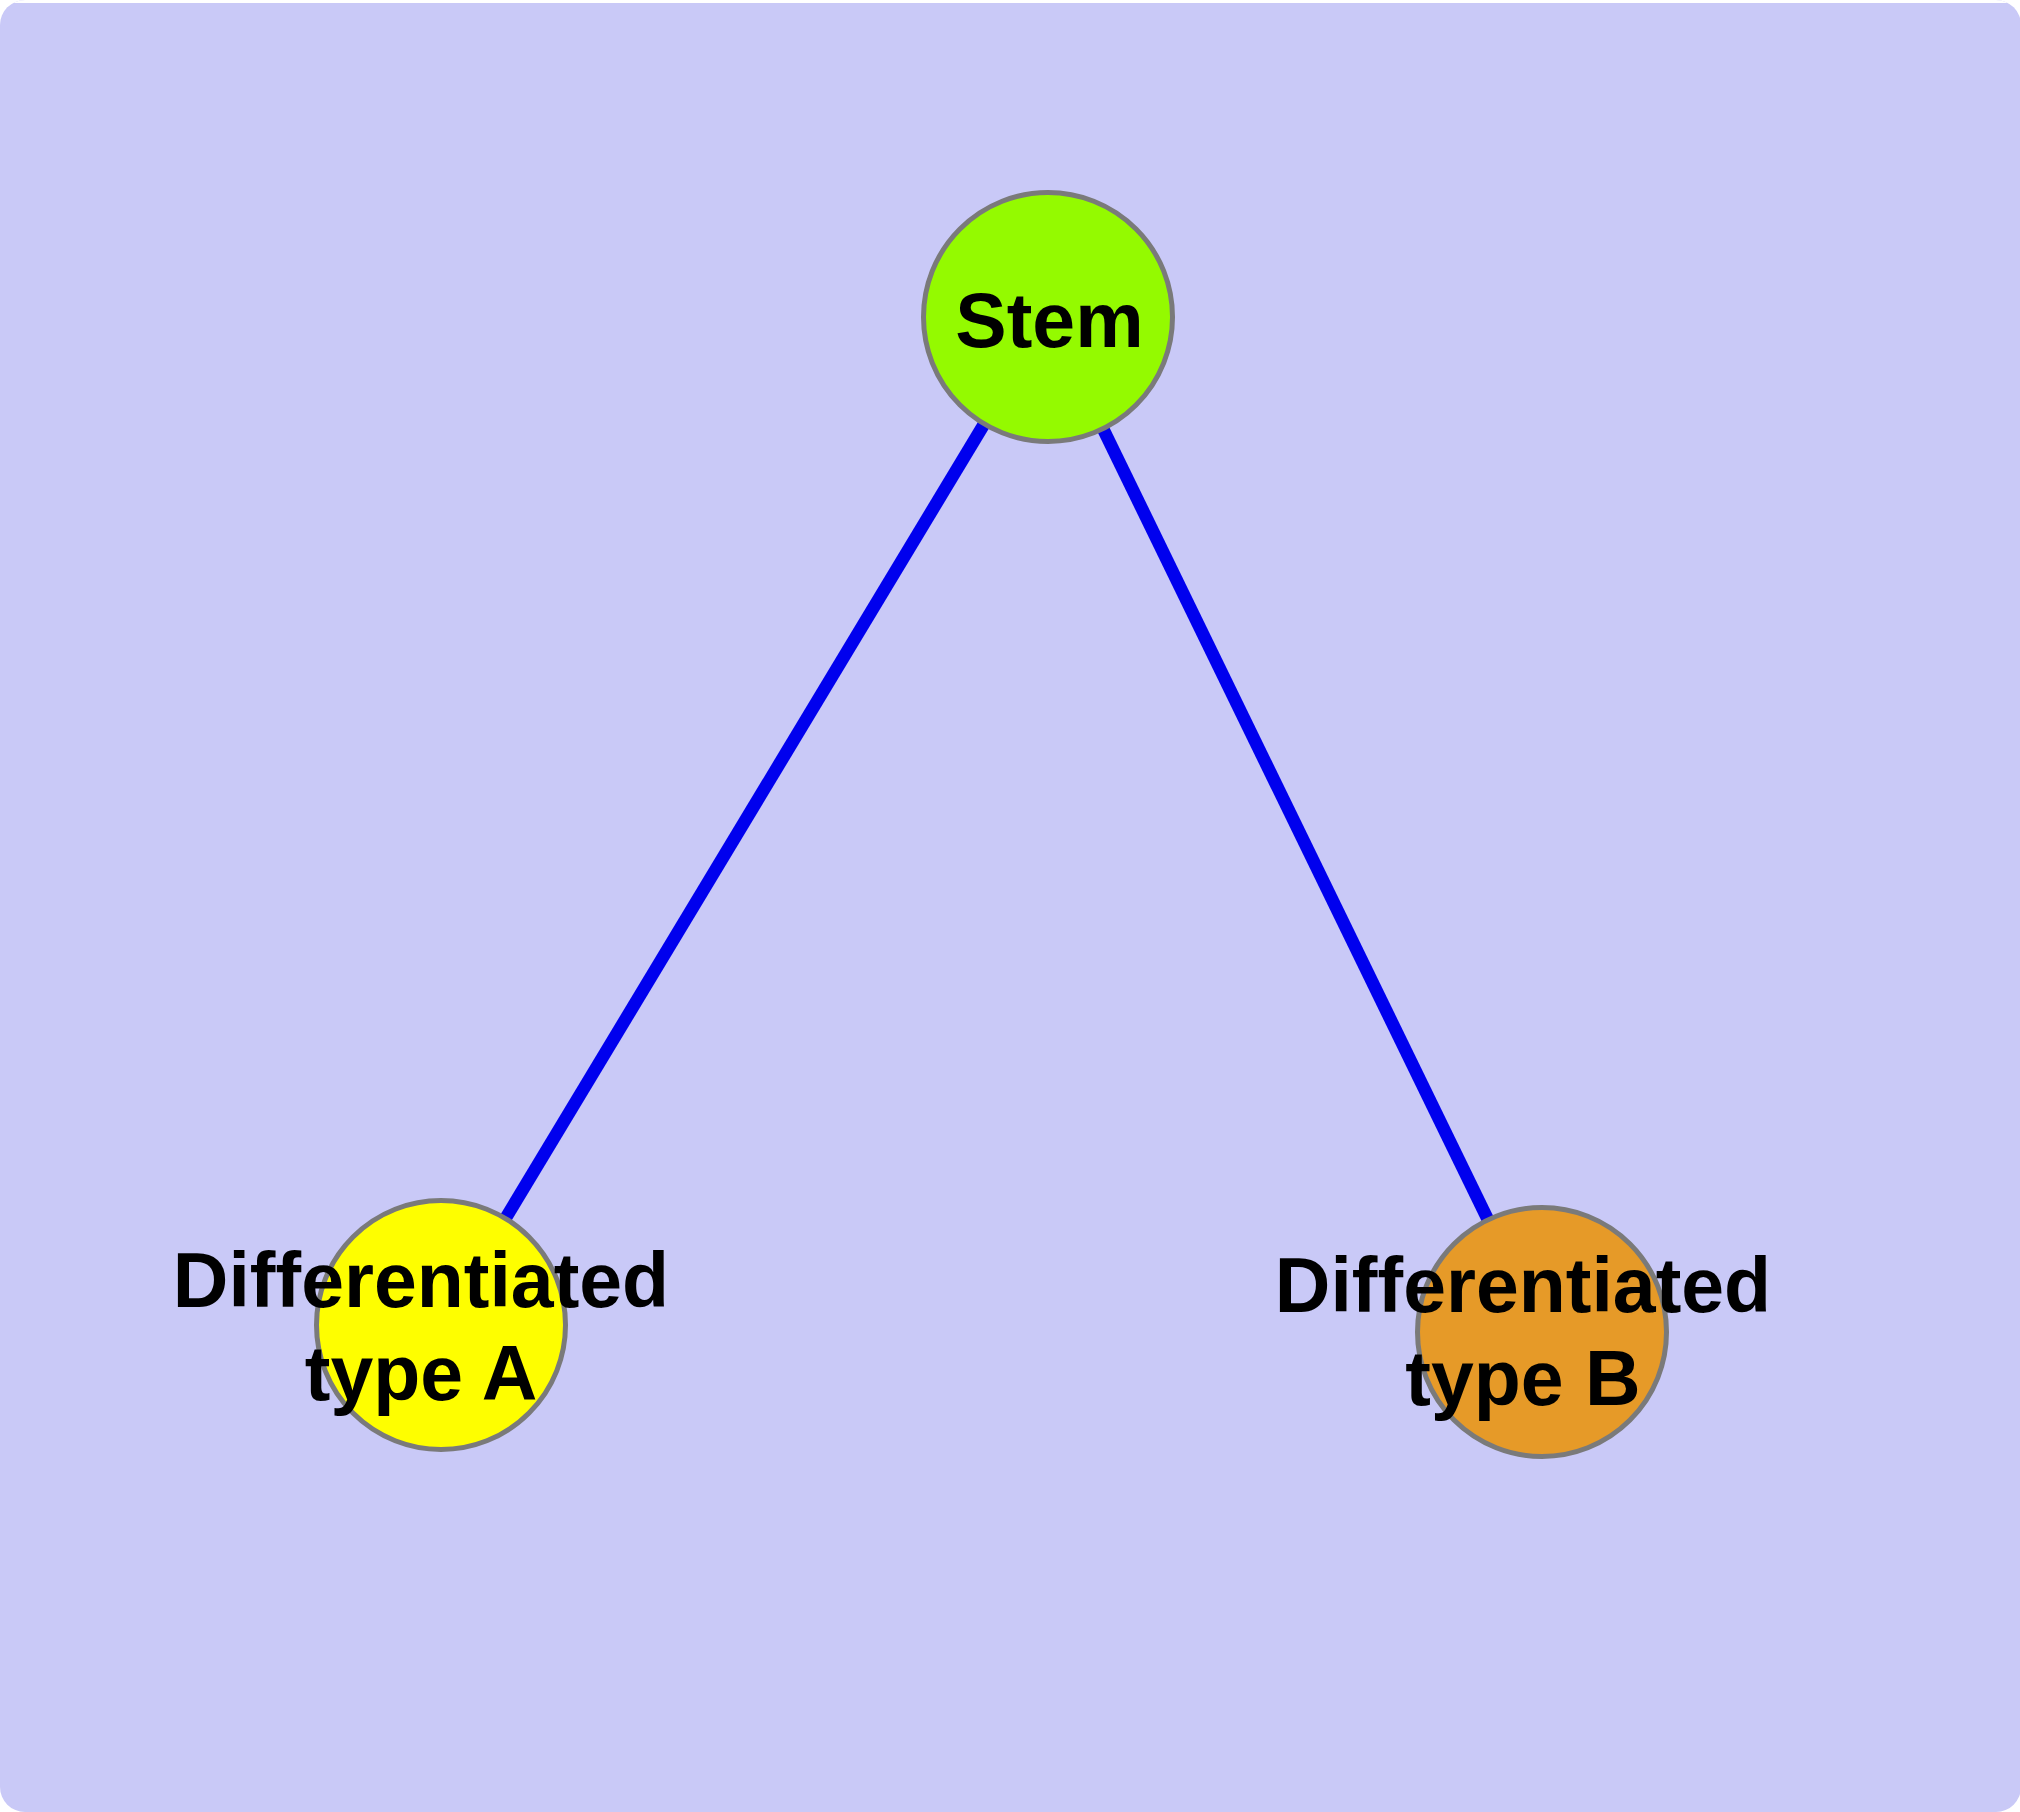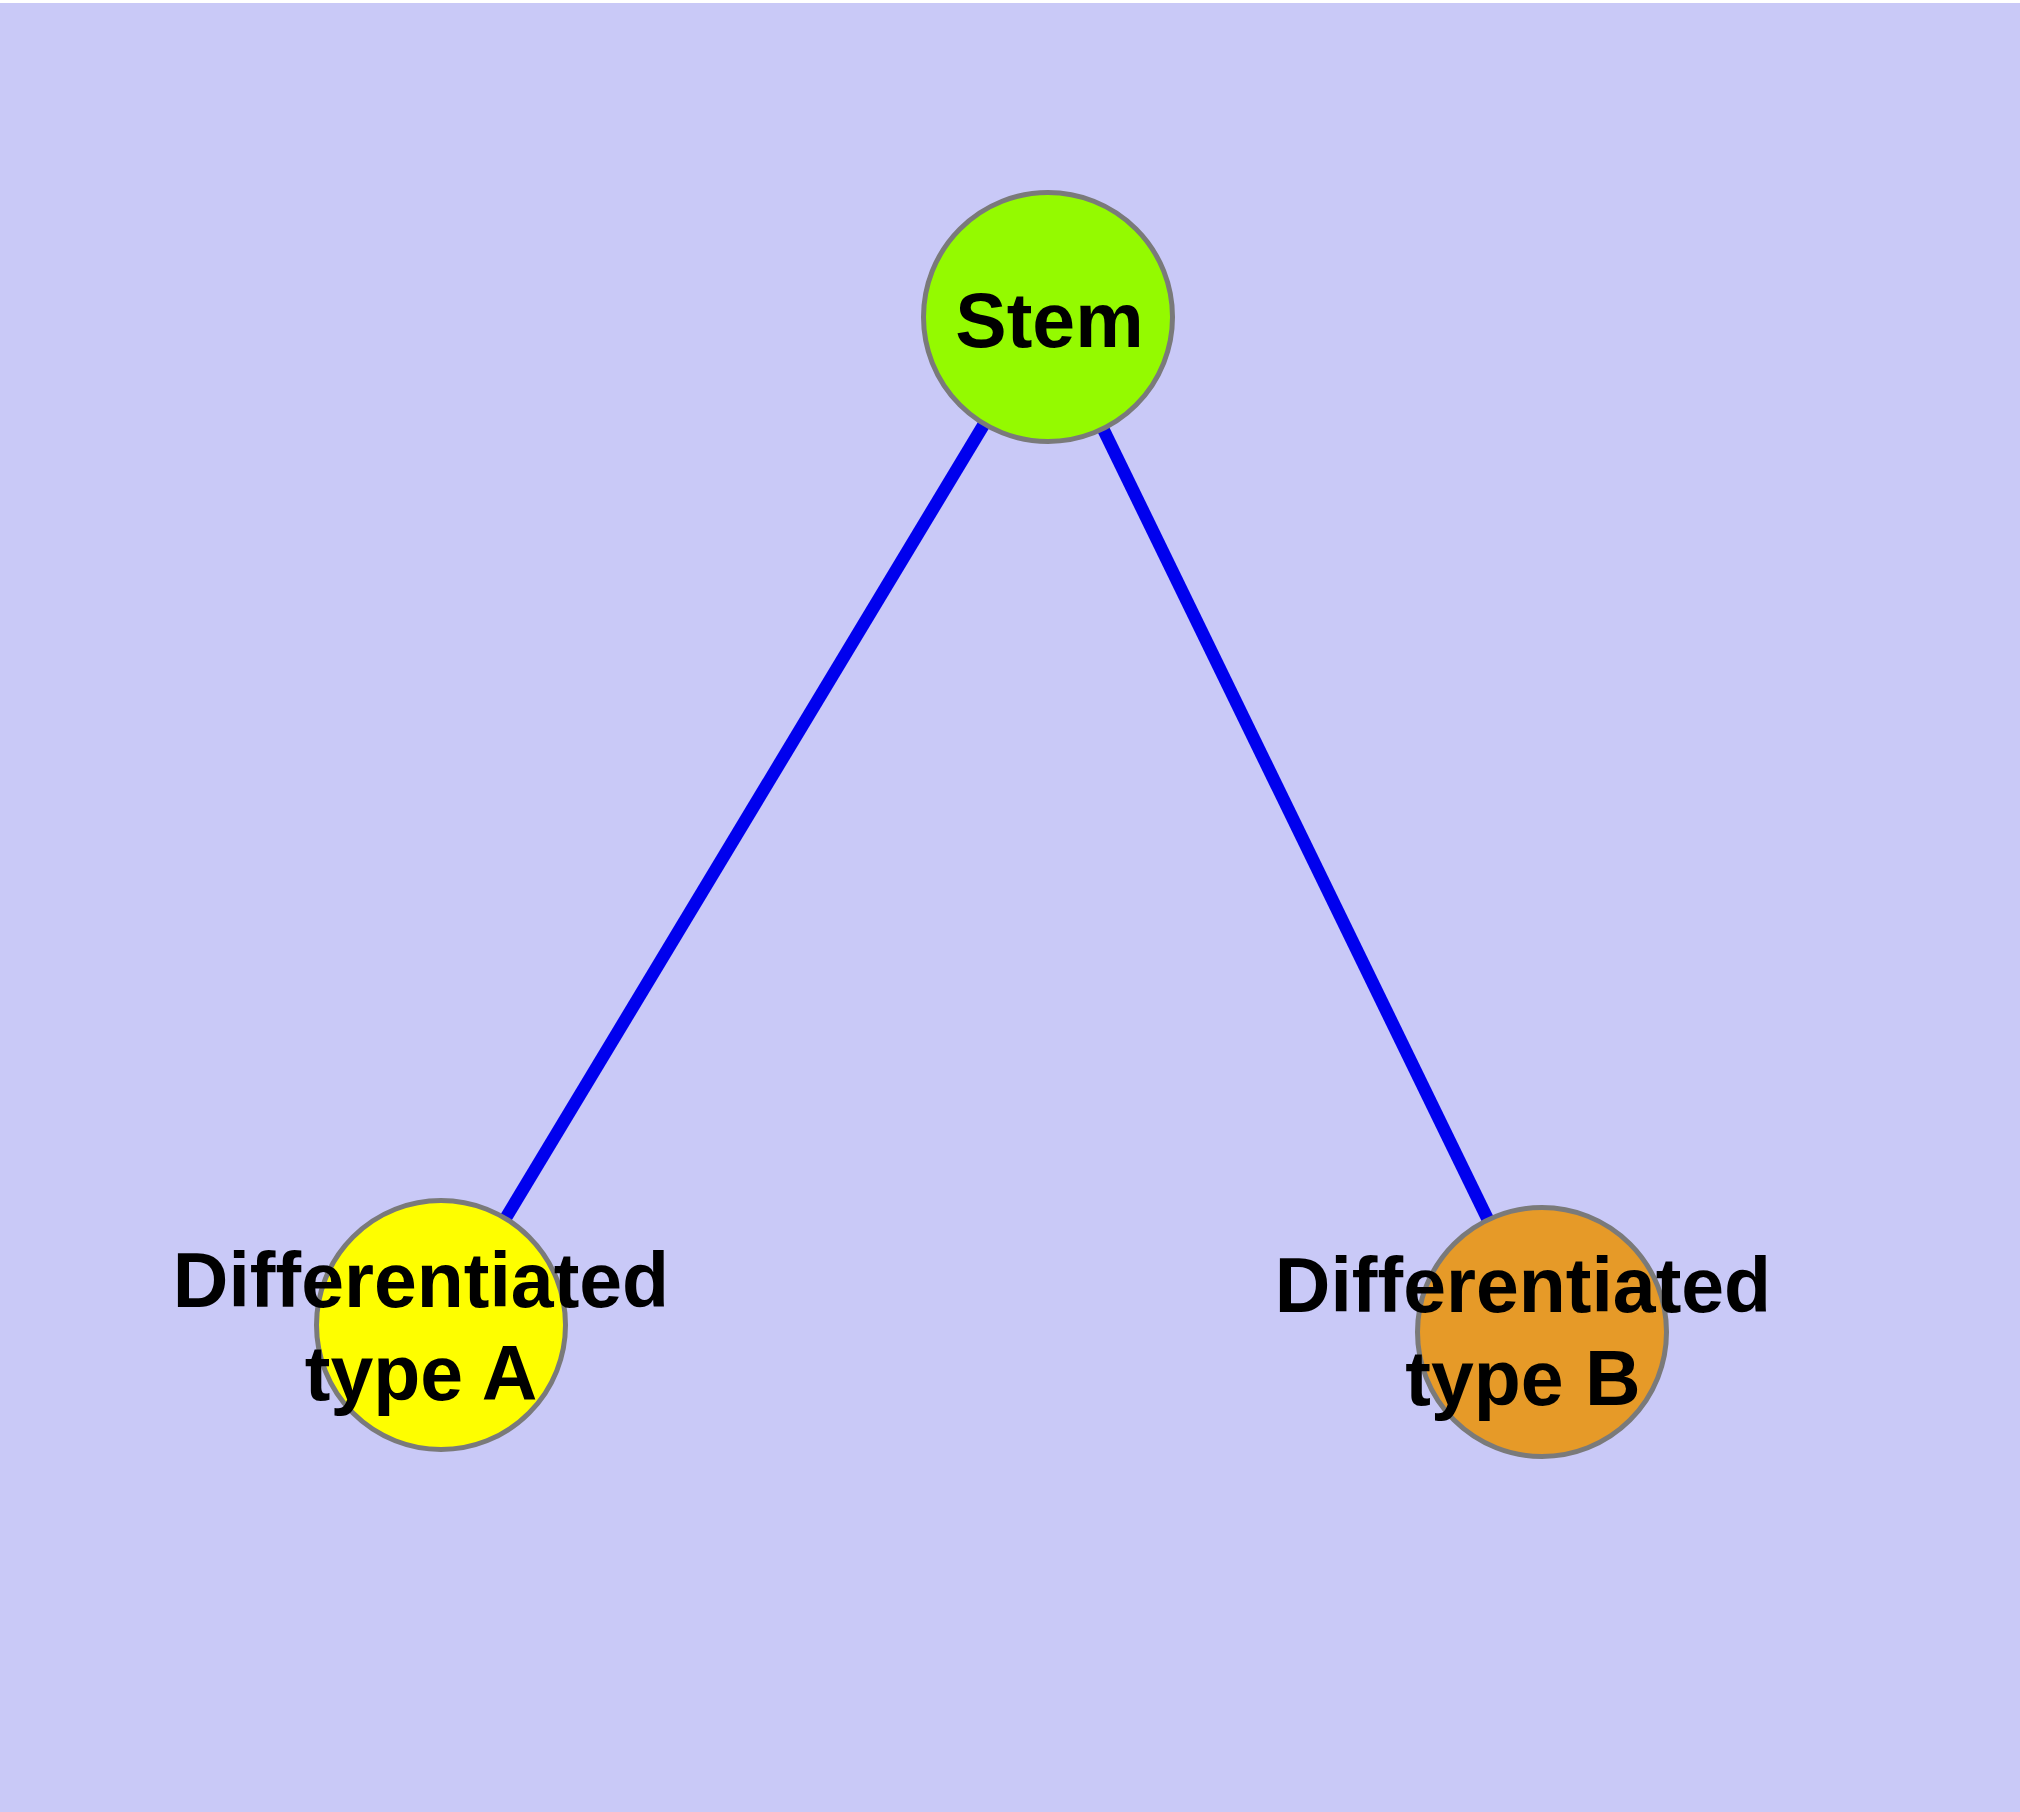--- a/index.html
+++ b/index.html
@@ -5,20 +5,21 @@
   html, body {
     margin: 0;
     padding: 0;
   }
   .canvas {
     position: relative;
     width: 2021px;
     height: 1812px;
     overflow: hidden;
     font-family: "Liberation Sans", sans-serif;
+    border-radius: 25px;
   }
   .top-strip {
     position: absolute;
     left: 0;
     top: 0;
     width: 100%;
     height: 2.5px;
   }
   .edges-layer {
     position: absolute;

